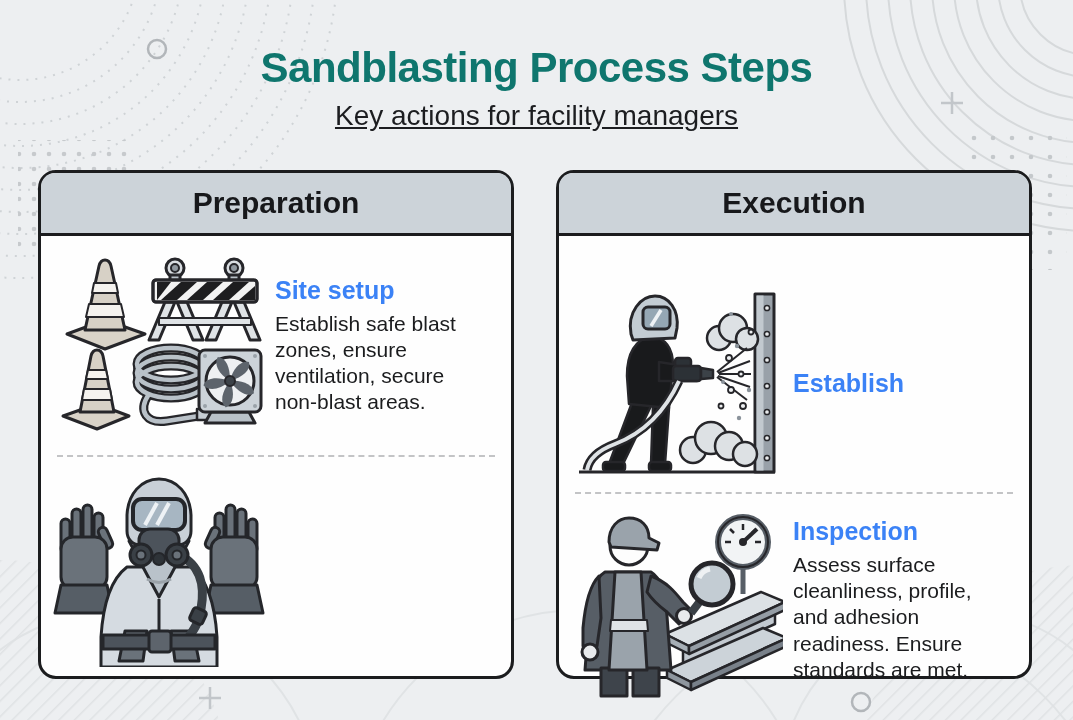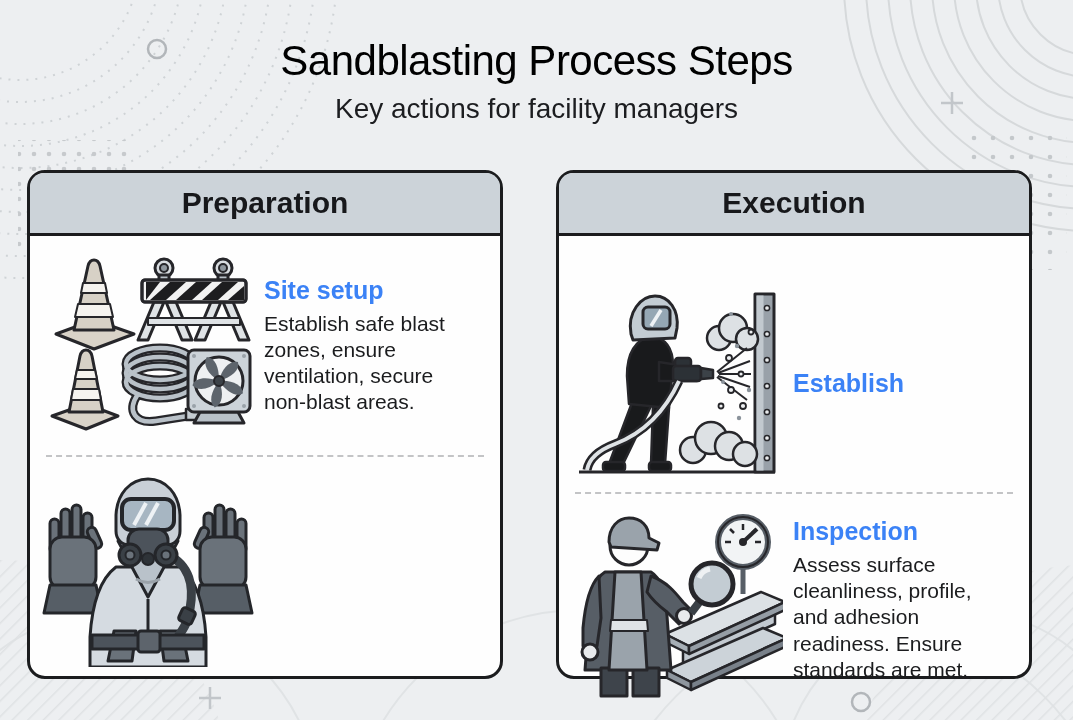--- a/index.html
+++ b/index.html
@@ -3,28 +3,28 @@
 <meta charset="utf-8">
 <style>
   html,body{margin:0;padding:0;background:#dfe2e5;}
   .canvas{
     position:relative;width:1073px;height:720px;margin:0 auto;
     background:#edeff1;overflow:hidden;
     font-family:"Liberation Sans",sans-serif;color:#17181a;
   }
   .decor{position:absolute;inset:0;z-index:0;}
   .header-block{position:absolute;top:36px;left:0;right:0;text-align:center;z-index:2;}
-  .main-title{margin:1px;font-size:42px;font-weight:400;letter-spacing:-0.5px;color:#000000;}
-  .subtitle{margin:8px 0 0 0;font-size:28px;font-weight:400;color:#1c1d20;}
+  .main-title{margin:8px;font-size:42px;font-weight:700;letter-spacing:-0.5px;color:#0f766e;}
+  .subtitle{margin:8px 0 0 0;font-size:28px;font-weight:400;color:#1c1d20;text-decoration:underline;}
   .panel{
     position:absolute;top:170px;width:476px;height:509px;z-index:2;
     background:#fefefe;border:3px solid #1b1c1e;border-radius:18px;
     box-sizing:border-box;display:flex;flex-direction:column;
   }
-  .panel.left{left:27px;}
+  .panel.left{left:38px;}
   .panel.right{left:556px;gap:44px;}
   .panel-header{
     height:60px;flex:none;background:#ccd3d9;border-bottom:3px solid #1b1c1e;
     border-radius:14px 14px 0 0;display:flex;align-items:center;justify-content:center;
     font-size:30px;font-weight:700;color:#17181b;
   }
   .panel-body{flex:1;display:flex;flex-direction:column;}
   .panel-row{flex:1;display:flex;align-items:center;gap:10px;padding:6px 10px 6px 12px;}
   .row-divider{flex:none;border-top:2px dashed #c3c4c6;margin:0 16px;}
   .illus{flex:none;width:212px;height:200px;}

